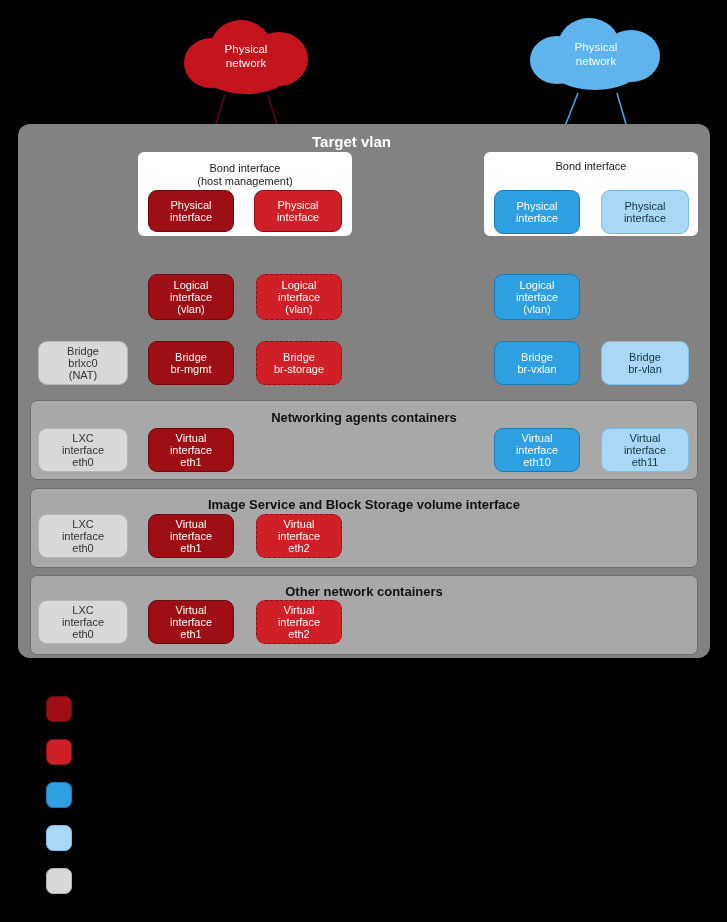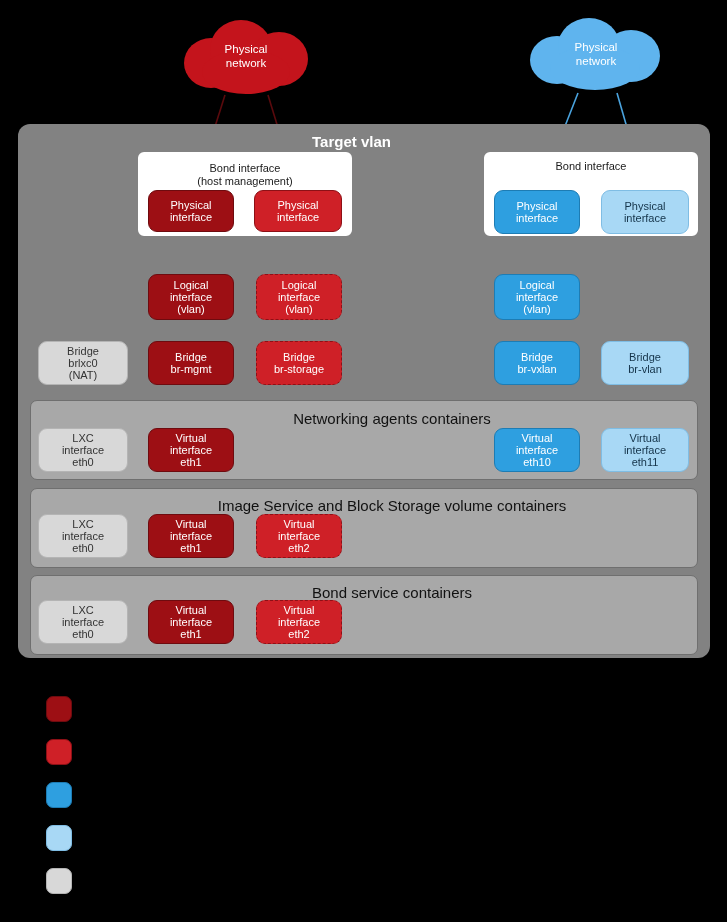--- a/index.html
+++ b/index.html
@@ -108,24 +108,23 @@
     position: absolute;
     background: #a8a8a8;
     border: 1px solid #6f6f6f;
     border-radius: 7px;
     box-sizing: border-box;
   }
   .strip-title {
     position: absolute;
     width: 100%;
     text-align: center;
-    font-size: 15px;
-    font-weight: normal;
+    font-size: 13px;
+    font-weight: bold;
     color: #111111;
-    padding-left: 28px;
   }
 
   
   .legend-item {
     position: absolute;
     display: flex;
     align-items: center;
   }
   .legend-swatch {
     width: 26px;
@@ -252,33 +251,33 @@
     <span class="txt">Virtual<br>interface<br>eth1</span>
   </div>
   <div class="node box c-blue" style="left:494px; top:428px; width:86px; height:44px;">
     <span class="txt">Virtual<br>interface<br>eth10</span>
   </div>
   <div class="node box c-ltblue" style="left:601px; top:428px; width:88px; height:44px;">
     <span class="txt">Virtual<br>interface<br>eth11</span>
   </div>
 
   <div class="strip" style="left:30px; top:488px; width:668px; height:80px;"></div>
-  <div class="strip-title" style="left:30px; top:497px; width:668px;">Image Service and Block Storage volume containers</div>
+  <div class="strip-title" style="left:30px; top:497px; width:668px;">Image Service and Block Storage volume interface</div>
   <div class="node box c-grey" style="left:38px; top:514px; width:90px; height:44px;">
     <span class="txt">LXC<br>interface<br>eth0</span>
   </div>
   <div class="node box c-darkred" style="left:148px; top:514px; width:86px; height:44px;">
     <span class="txt">Virtual<br>interface<br>eth1</span>
   </div>
   <div class="node box c-red dashed" style="left:256px; top:514px; width:86px; height:44px;">
     <span class="txt">Virtual<br>interface<br>eth2</span>
   </div>
 
   <div class="strip" style="left:30px; top:575px; width:668px; height:80px;"></div>
-  <div class="strip-title" style="left:30px; top:584px; width:668px;">Bond service containers</div>
+  <div class="strip-title" style="left:30px; top:584px; width:668px;">Other network containers</div>
   <div class="node box c-grey" style="left:38px; top:600px; width:90px; height:44px;">
     <span class="txt">LXC<br>interface<br>eth0</span>
   </div>
   <div class="node box c-darkred" style="left:148px; top:600px; width:86px; height:44px;">
     <span class="txt">Virtual<br>interface<br>eth1</span>
   </div>
   <div class="node box c-red dashed" style="left:256px; top:600px; width:86px; height:44px;">
     <span class="txt">Virtual<br>interface<br>eth2</span>
   </div>
 

